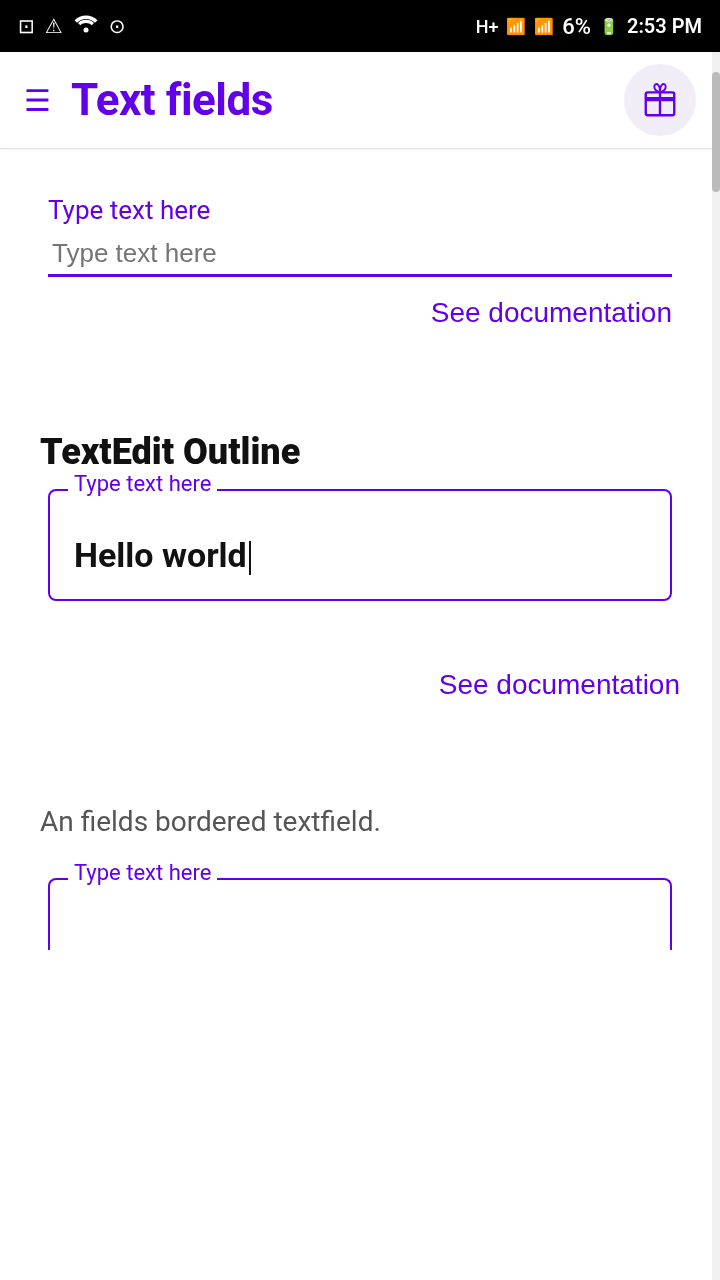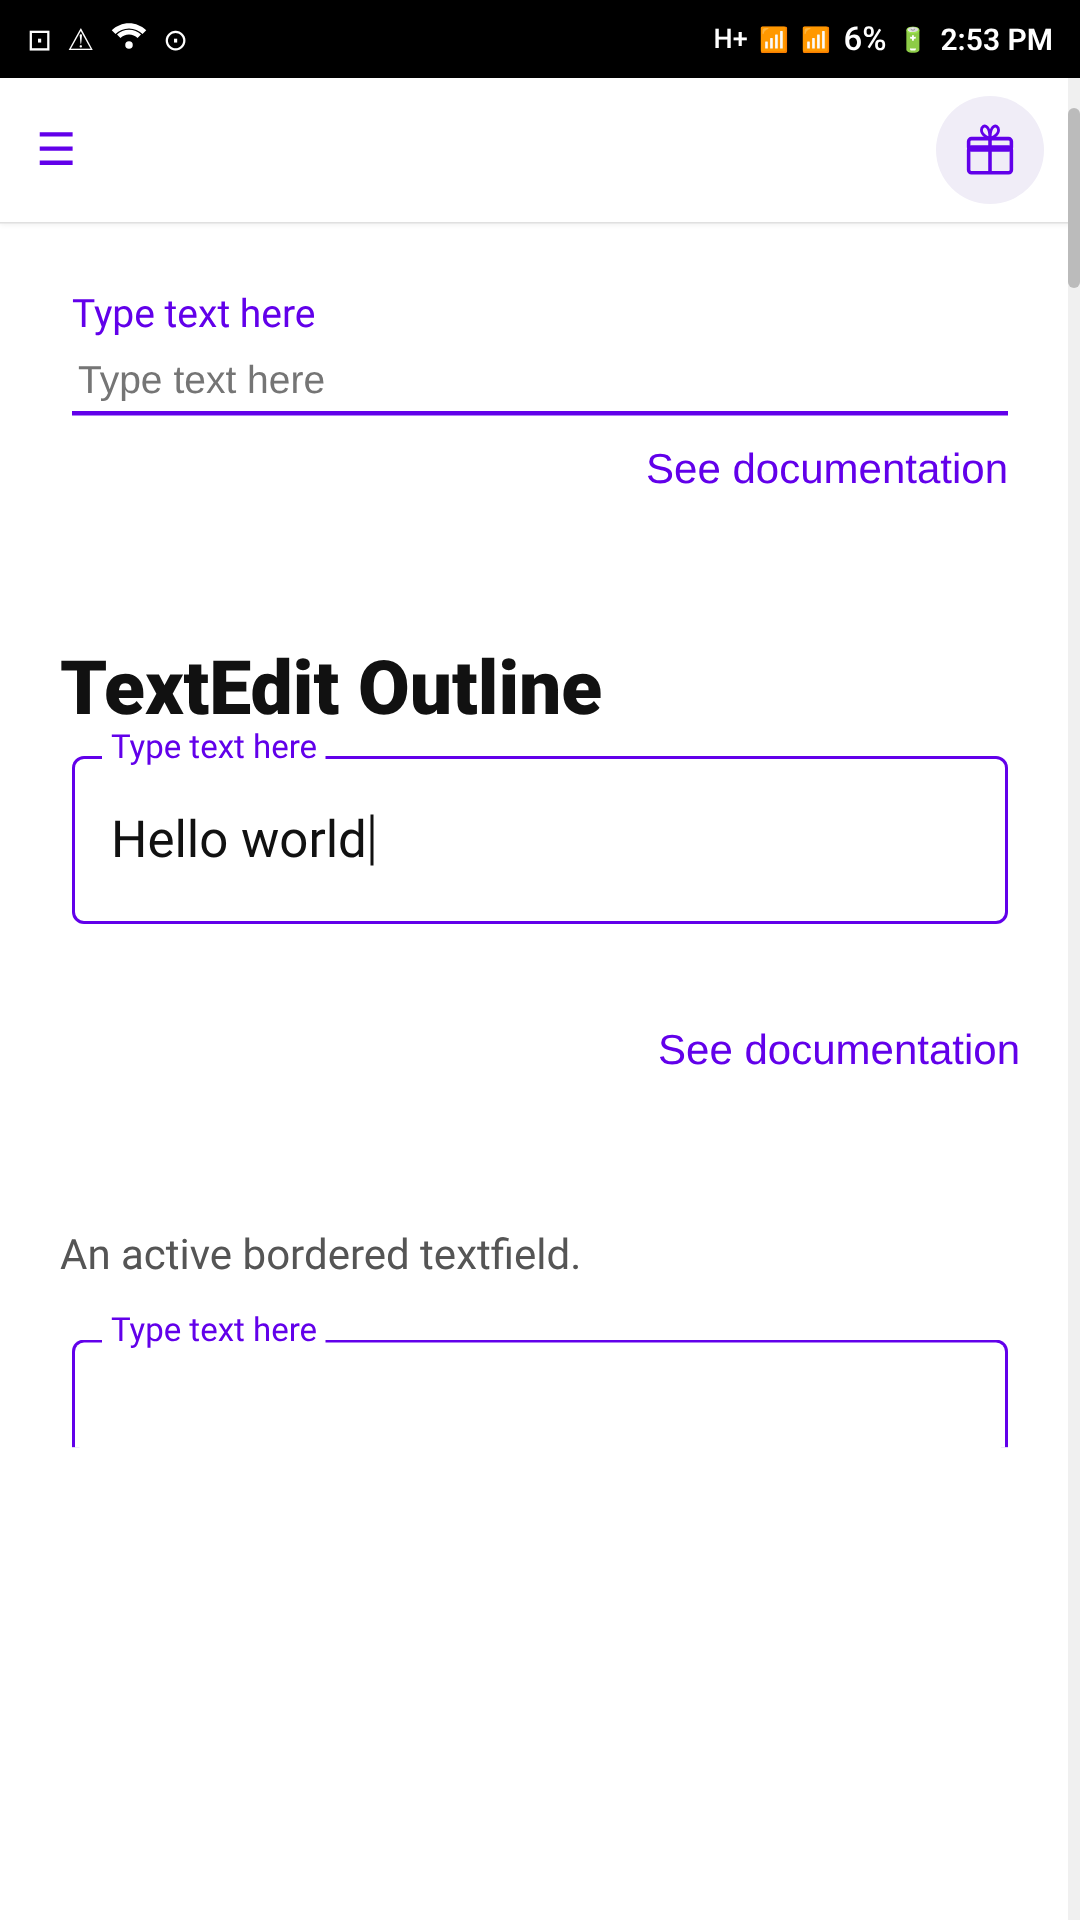--- a/index.html
+++ b/index.html
@@ -139,21 +139,21 @@
     .section-gap {
       height: 32px;
       background: #fff;
     }
 
     
     .outline-section {
       padding: 32px 40px 0 40px;
     }
     .section-title {
-      font-size: 50px;
+      font-size: 36px;
       font-weight: 900;
       color: #111;
       line-height: 1.1;
       margin-bottom: 16px;
     }
     .section-desc {
       font-size: 28px;
       color: #555;
       margin-bottom: 40px;
     }
@@ -272,20 +272,21 @@
     <span style="font-size:16px;">📶</span>
     <span style="font-size:22px;">6%</span>
     <span style="font-size:16px;">🔋</span>
     <span style="font-size:20px; font-weight:600;">2:53 PM</span>
   </div>
 </div>
 
 <div class="app-bar">
   <div class="app-bar-left">
     <span class="hamburger-icon">☰</span>
+    <span class="app-title">Text fields</span>
   </div>
   <button class="gift-btn">
     <svg class="gift-icon-svg" viewBox="0 0 40 40" fill="none">
       <rect x="5" y="18" width="30" height="18" rx="2" stroke="#6200ea" stroke-width="2.5" fill="none"></rect>
       <rect x="5" y="12" width="30" height="8" rx="2" stroke="#6200ea" stroke-width="2.5" fill="none"></rect>
       <line x1="20" y1="12" x2="20" y2="36" stroke="#6200ea" stroke-width="2.5"></line>
       <path d="M20 12 C20 12 14 10 14 6 C14 4 16 2 18 4 C19 5 20 8 20 12Z" stroke="#6200ea" stroke-width="2" fill="none"></path>
       <path d="M20 12 C20 12 26 10 26 6 C26 4 24 2 22 4 C21 5 20 8 20 12Z" stroke="#6200ea" stroke-width="2" fill="none"></path>
     </svg>
   </button>
@@ -303,34 +304,34 @@
     <button class="see-docs-btn">See documentation</button>
   </div>
 
   <div class="section-gap"></div>
 
   <div class="outline-section">
     <h2 class="section-title">TextEdit Outline</h2>
 
     <div class="outlined-field-wrapper">
       <span class="outlined-label">Type text here</span>
-      <div class="outlined-input" style="display:flex; align-items:center;">
+      <div class="outlined-input" style="display:flex; align-items:flex-end;font-weight:bold;">
         <span>Hello world</span>
           <span class="cursor-blink"></span>
       </div>
     </div>
 
     <button class="see-docs-btn">See documentation</button>
   </div>
 
   <div class="section-gap"></div>
   <div class="section-gap"></div>
 
   <div class="outline-active-section">
-    <p class="section-desc">An active bordered textfield.</p>
+    <p class="section-desc">An fields bordered textfield.</p>
 
     <div class="partial-outlined-wrapper">
       <span class="partial-outlined-label">Type text here</span>
       <div class="partial-outlined-input"></div>
     </div>
   </div>
 
 </div>
 
 <div class="scrollbar-track">

